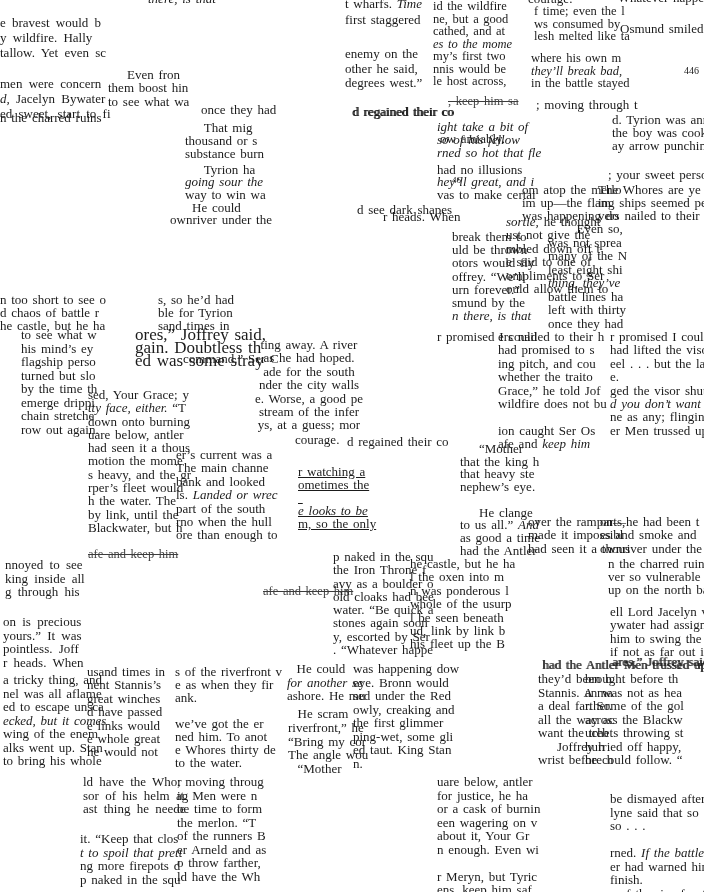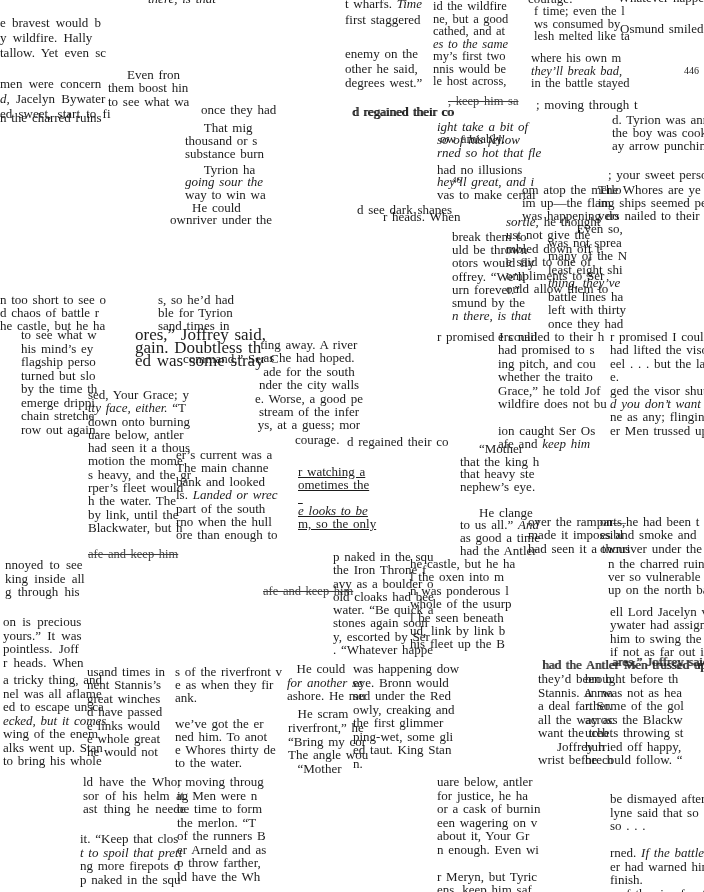--- a/index.html
+++ b/index.html
@@ -16,21 +16,21 @@
 <body>
 
 <div id="canvas" style="color: rgb(27, 27, 27); background: rgb(255, 255, 255);">
     <div class="frag" style="left: 148px; top: -8px; font-size: 13px; line-height: 14px;"><div class="ln"><i>there, is that</i></div></div>
     <div class="frag" style="left: 0px; top: 15px; font-size: 13px; line-height: 15px; word-spacing: 3px;"><div class="ln">e bravest would b</div><div class="ln">y wildfire. Hally</div><div class="ln">tallow. Yet even sc</div></div>
     <div class="frag" style="left: 0px; top: 76px; font-size: 13px; line-height: 15px; word-spacing: 3px;"><div class="ln">men were concern</div><div class="ln"><i>d,</i> Jacelyn Bywater</div><div class="ln">ed sweet, start to fi</div></div>
     <div class="frag" style="left: 0px; top: 110px; font-size: 13px; line-height: 15px;"><div class="ln">n the charred ruins</div></div>
     <div class="frag" style="left: 108px; top: 68px; font-size: 13px; line-height: 13.3px;"><div class="ln">    Even fron</div><div class="ln">them boost hin</div><div class="ln">to see what wa</div></div>
     <div class="frag" style="left: 345px; top: -4px; font-size: 13px; line-height: 16px;"><div class="ln">t wharfs. <i>Time</i></div><div class="ln">first staggered</div></div>
     <div class="frag" style="left: 345px; top: 47px; font-size: 13px; line-height: 14.5px;"><div class="ln">enemy on the</div><div class="ln">other he said,</div><div class="ln">degrees west.”</div></div>
-    <div class="frag" style="left: 433px; top: 0px; font-size: 12.5px; line-height: 12.5px;"><div class="ln">id the wildfire</div><div class="ln">ne, but a good</div><div class="ln">cathed, and at</div><div class="ln"><i>es to the same</i></div><div class="ln">my’s first two</div><div class="ln">nnis would be</div><div class="ln">le host across,</div></div>
+    <div class="frag" style="left: 433px; top: 0px; font-size: 12.5px; line-height: 12.5px;"><div class="ln">id the wildfire</div><div class="ln">ne, but a good</div><div class="ln">cathed, and at</div><div class="ln"><i>es to the mome</i></div><div class="ln">my’s first two</div><div class="ln">nnis would be</div><div class="ln">le host across,</div></div>
     <div class="frag" style="left: 528px; top: -8px; font-size: 13px; line-height: 13px;"><div class="ln">courage.</div></div>
     <div class="frag" style="left: 612px; top: -9px; font-size: 13px; line-height: 13px;"><div class="ln">“Whatever happe</div></div>
     <div class="frag" style="left: 534px; top: 5px; font-size: 12.5px; line-height: 12.7px;"><div class="ln">f time; even the l</div><div class="ln">ws consumed by</div><div class="ln">lesh melted like ta</div></div>
     <div class="frag" style="left: 620px; top: 22px; font-size: 13px; line-height: 13px;"><div class="ln">Osmund smiled ar</div></div>
     <div class="frag" style="left: 684px; top: 65px; font-size: 10px; line-height: 11px;"><div class="ln">446</div></div>
     <div class="frag" style="left: 531px; top: 52px; font-size: 12.5px; line-height: 12.7px;"><div class="ln">where his own m</div><div class="ln"><i>they’ll break bad,</i></div><div class="ln">in the battle stayed</div></div>
     <div class="frag strike faint" style="left: 448px; top: 95px; font-size: 12.5px; line-height: 13px;"><div class="ln">, keep him sa</div></div>
     <div class="frag" style="left: 536px; top: 98px; font-size: 13px; line-height: 13px;"><div class="ln">; moving through t</div></div>
     <div class="frag smudge" style="left: 352px; top: 105px; font-size: 13px; line-height: 13px;"><div class="ln">d regained their co</div></div>
     <div class="frag" style="left: 612px; top: 113px; font-size: 13px; line-height: 13px;"><div class="ln">d. Tyrion was anr</div><div class="ln">the boy was cooki</div><div class="ln">ay arrow punching</div></div>

